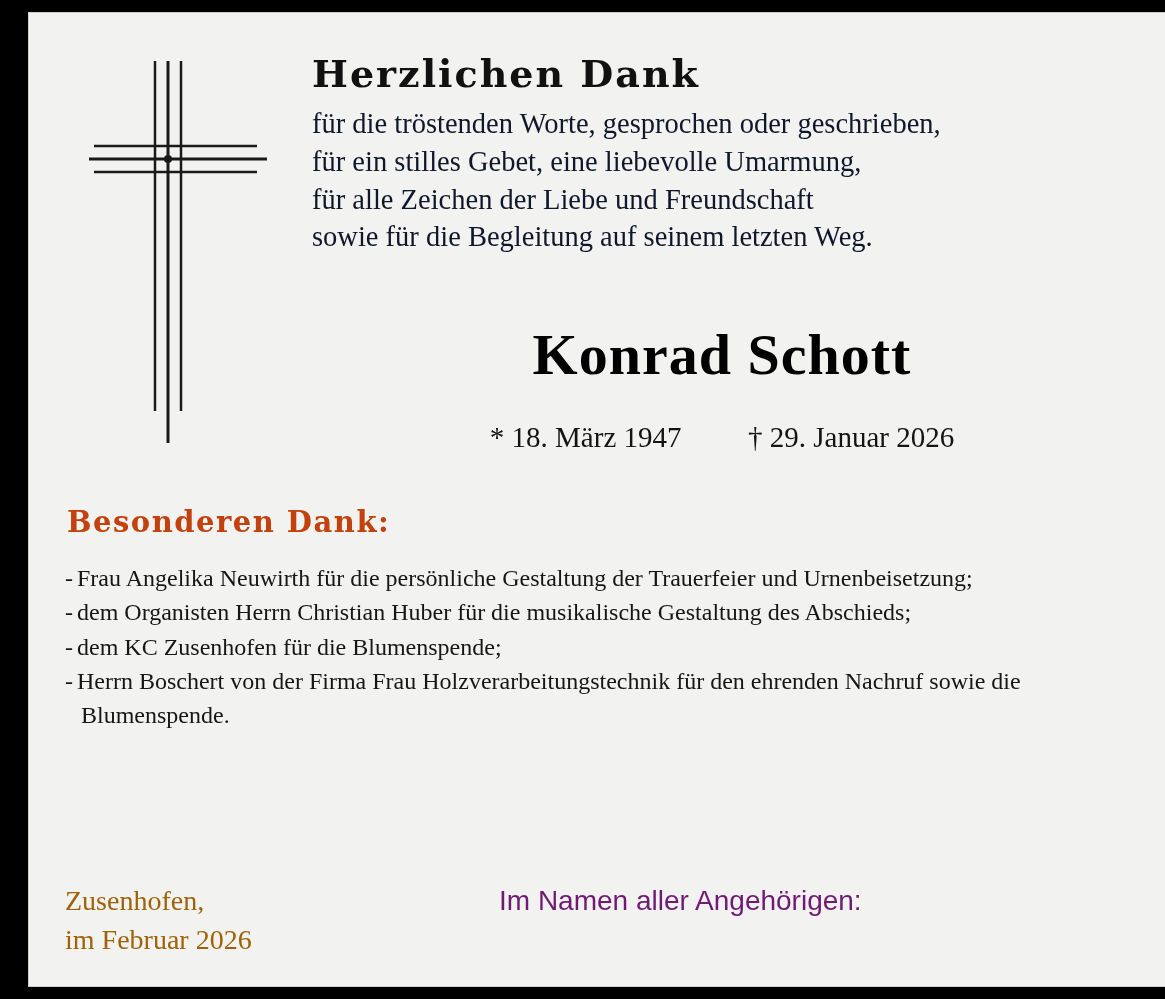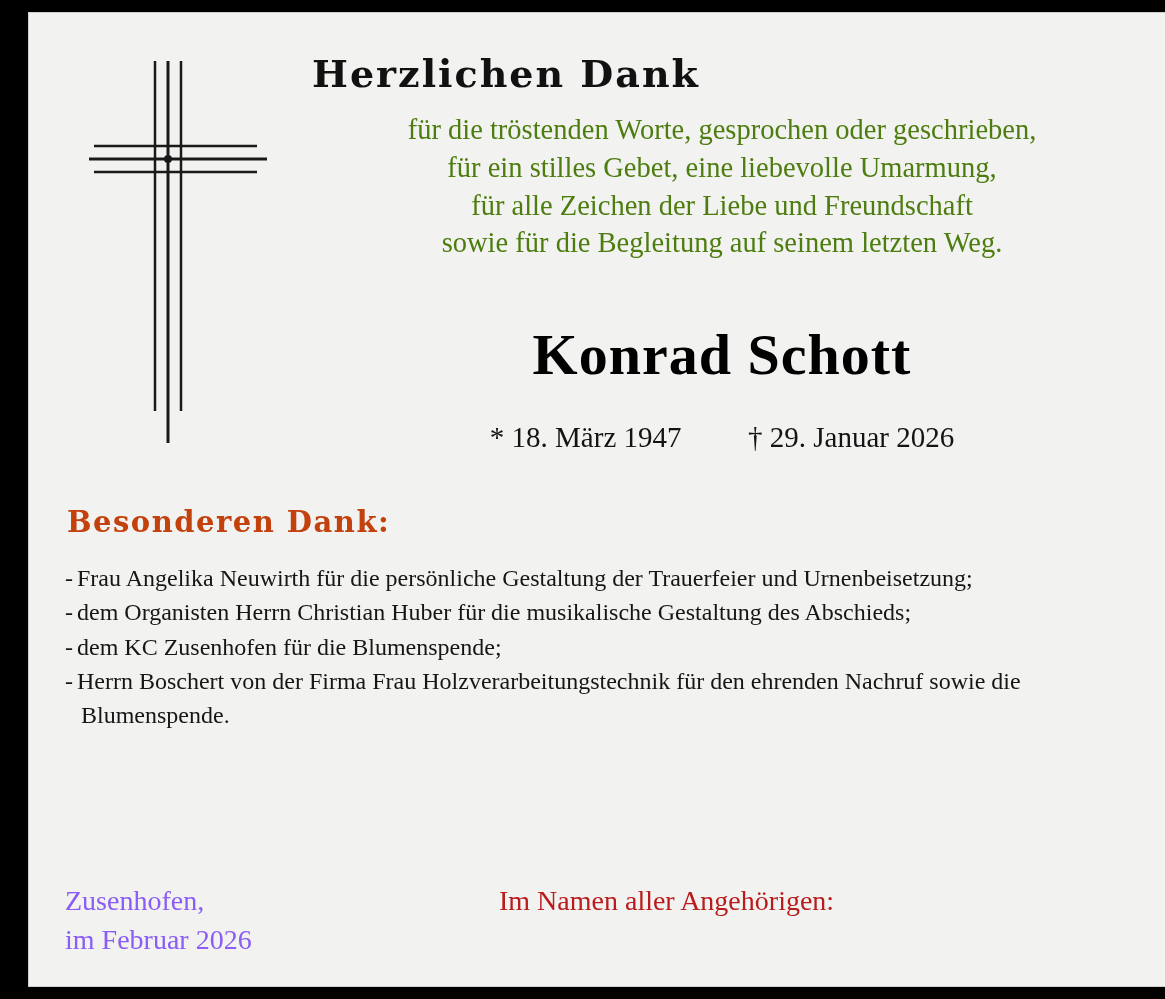--- a/index.html
+++ b/index.html
@@ -55,23 +55,22 @@
     font-size: 38px;
     letter-spacing: 2px;
     color: #111111;
     margin: 0 0 10px 0;
     line-height: 1.1;
   }
   .thanks-lines {
     font-family: "Liberation Serif", serif;
     font-size: 28.5px;
     line-height: 1.33;
-    color: #4d7c0f;
-    margin: 16px;
-    text-align: center;
+    color: #0f172a;
+    margin: 0;
   }
   .thanks-lines div { white-space: nowrap; }
 
   
   .name {
     position: absolute;
     left: 283px;
     top: 310px;
     width: 820px;
     text-align: center;
@@ -126,30 +125,30 @@
   .thanks-list .dash { margin-right: 4px; }
 
   
   .footer-left {
     position: absolute;
     left: 36px;
     top: 868px;
     font-family: "Liberation Serif", serif;
     font-size: 28px;
     line-height: 1.4;
-    color: #8b5cf6;
+    color: #a16207;
   }
   .footer-right {
     position: absolute;
     left: 470px;
     top: 868px;
-    font-family: Liberation Serif, serif;
+    font-family: Liberation Sans, sans-serif;
     font-size: 28px;
     line-height: 1.4;
-    color: #b91c1c;
+    color: #701a75;
   }
   .footer-right .names {
     font-weight: bold;
     margin-top: 8px;
   }
 </style>
 </head>
 <body>
 
 <div class="page">

